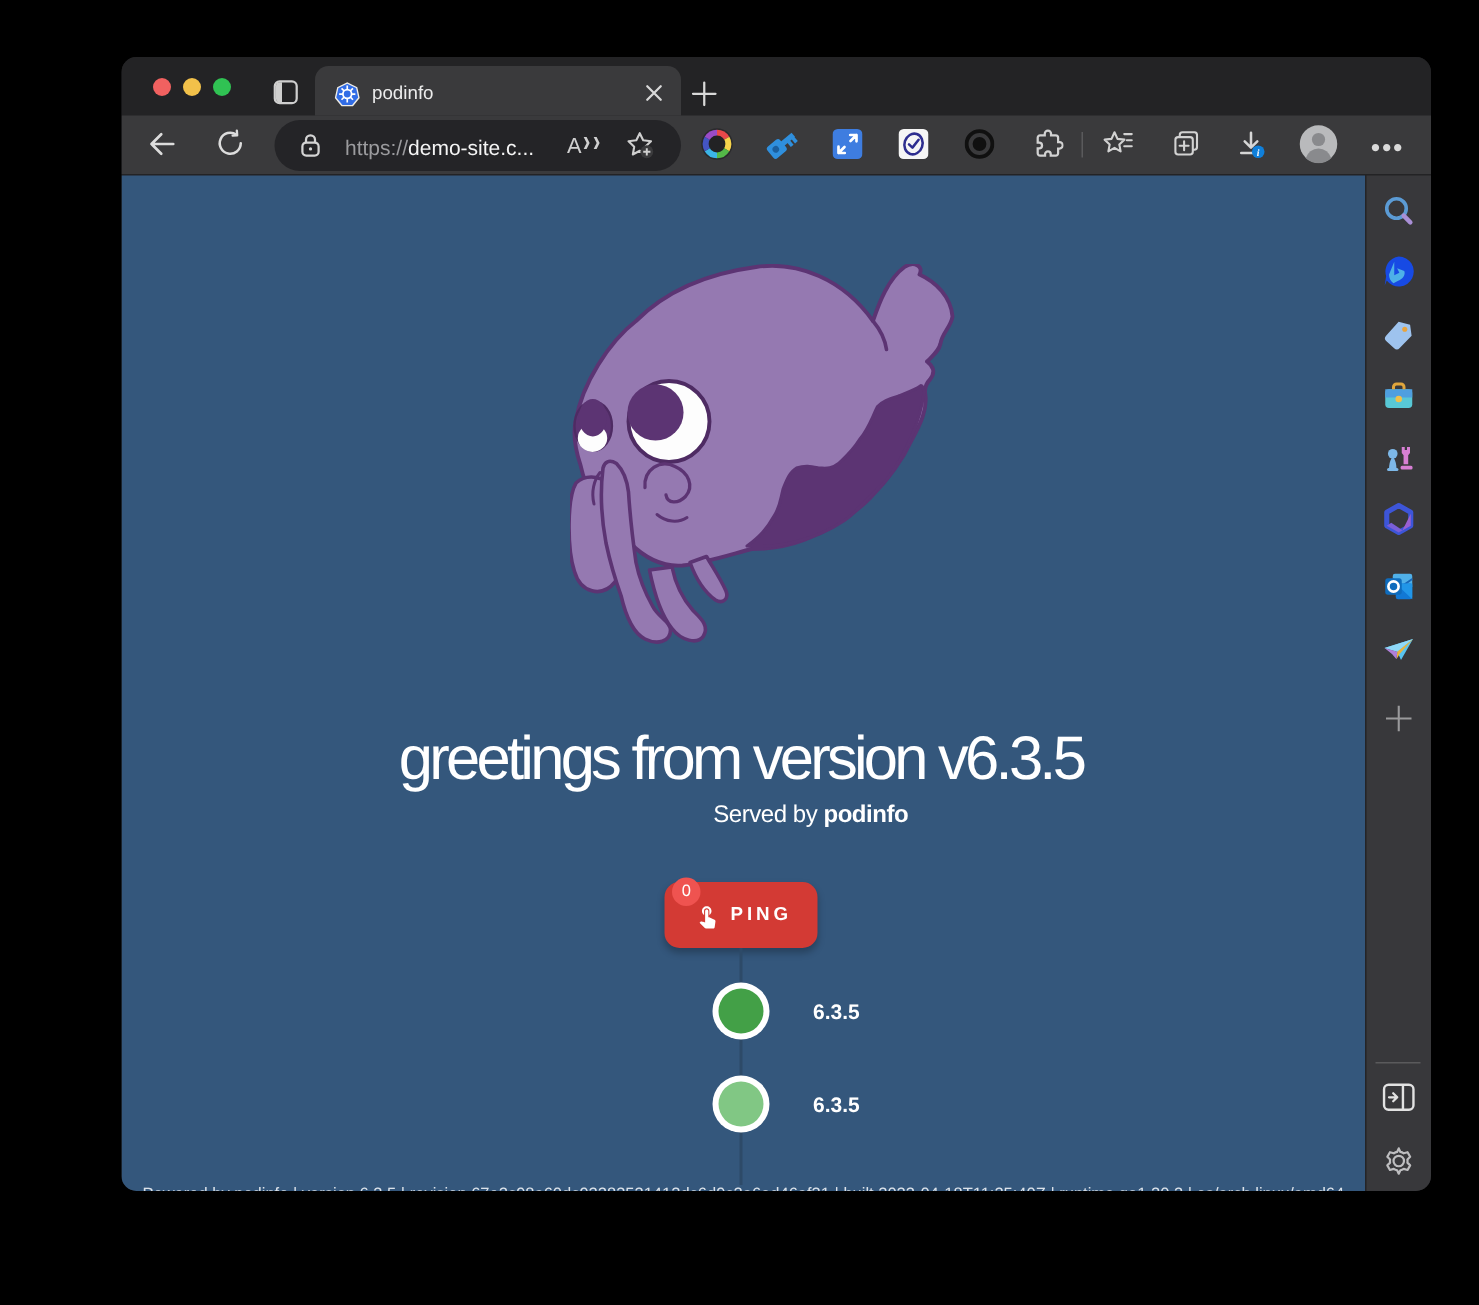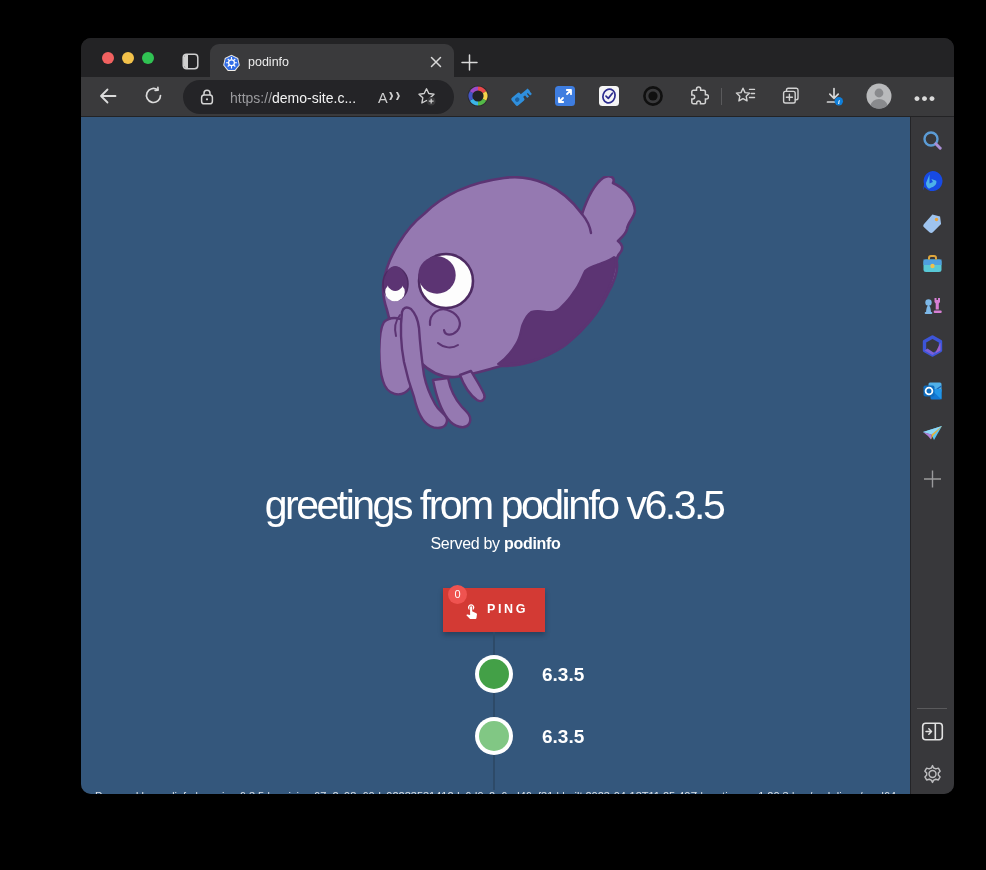--- a/index.html
+++ b/index.html
@@ -17,29 +17,29 @@
   #nav{position:absolute;left:0;top:39px;width:873px;height:39px;background:#3a3a3c;}
   #pill{position:absolute;left:102px;top:3px;width:271px;height:34px;background:#242427;border-radius:17px;}
   
   #content{position:absolute;left:0;top:79px;width:829px;height:677px;background:#34577c;}
   #sidebar{position:absolute;left:830px;top:79px;width:43px;height:677px;background:#38383b;}
   #sbdiv{position:absolute;left:829px;top:79px;width:1px;height:677px;background:#242427;}
   .sbicon{position:absolute;left:0;width:43px;text-align:center;}
   #heading{position:absolute;left:-1.5px;top:368px;font-size:41px!important;line-height:40px;width:829px;text-align:center;color:#fff;
        font-size:40px;letter-spacing:-2.5px;}
   #served{position:absolute;left:0;top:417px;line-height:19px;width:829px;text-align:center;color:#fff;
-       font-size:16px;letter-spacing:-0.3px;}
+       font-size:16px;letter-spacing:-0.3px;padding-left:45px;}
   #pingbtn{position:absolute;left:362px;top:471px;width:102px;height:44px;background:#d33a34;
-       border-radius:0;box-shadow:0 3px 5px rgba(0,0,0,0.25);}
+       border-radius:10px;box-shadow:0 3px 5px rgba(0,0,0,0.25);}
   #badge{position:absolute;left:367px;top:468px;width:19px;height:19px;border-radius:50%;
        background:#ef5350;color:#fff;font-size:11px;text-align:center;line-height:19px;}
   #vline{position:absolute;left:412px;top:515px;width:1.5px;height:158px;background:#2d4a68;}
   .tcirc{position:absolute;left:394px;width:38px;height:38px;border-radius:50%;background:#fff;}
   .tcirc .in{position:absolute;left:4px;top:4px;width:30px;height:30px;border-radius:50%;}
-  .tlabel{position:absolute;left:461px;color:#fff;font-weight:bold;font-size:19px;}
+  .tlabel{position:absolute;left:461px;color:#fff;font-weight:bold;font-size:14px;}
   #footer{position:absolute;left:14px;top:673px;opacity:0.9;width:800px;color:#eef2f6;font-size:11px;
        white-space:nowrap;overflow:hidden;}
 </style>
 </head>
 <body>
 <div id="win">
 
   <div id="tabstrip">
     <div class="light" style="left:21px;background:#f16160;"></div>
     <div class="light" style="left:41px;background:#f2c14a;"></div>
@@ -230,21 +230,21 @@
       <ellipse cx="15.5" cy="108" rx="12.5" ry="16.5" fill="#5c3473" stroke="#4e2b63" stroke-width="1.5"></ellipse>
       <ellipse cx="15" cy="116" rx="9.8" ry="9.3" fill="#fdfdfd"></ellipse>
       <ellipse cx="15.2" cy="102.5" rx="9.4" ry="12.5" fill="#5c3473"></ellipse>
 
       <path d="M50,149 C49,137 60,130 70,135 C79,139 83,148 77,155 C72,160 65,160 64,154" fill="none" stroke="#5c3473" stroke-width="2.2"></path>
       <path d="M58,167 C64,172 72,173 78,169" fill="none" stroke="#5c3473" stroke-width="2"></path>
 
       <path d="M16,160 C14,152 16,144 20,139" fill="none" stroke="#5c3473" stroke-width="2"></path>
       </g>
     </svg>
-    <div id="heading">greetings from podinfo v6.3.5</div>
+    <div id="heading">greetings from version v6.3.5</div>
     <div id="served">Served by <b>podinfo</b></div>
     <div id="pingbtn">
       <svg class="abs" style="left:20px;top:13px" width="17" height="19" viewBox="0 0 24 24">
         <path fill="#fff" d="M9 11.24V7.5C9 6.12 10.12 5 11.5 5S14 6.12 14 7.5v3.74c1.21-.81 2-2.18 2-3.74C16 5.01 13.99 3 11.5 3S7 5.01 7 7.5c0 1.56.79 2.93 2 3.74zm9.84 4.63l-4.54-2.26c-.17-.07-.35-.11-.54-.11H13v-6c0-.83-.67-1.5-1.5-1.5S10 6.67 10 7.5v10.74c-3.6-.76-3.54-.75-3.67-.75-.31 0-.59.13-.79.33l-.79.8 4.94 4.94c.27.27.65.44 1.06.44h6.79c.75 0 1.33-.55 1.44-1.28l.75-5.27c.01-.07.02-.14.02-.2 0-.62-.38-1.16-.91-1.38z"></path>
       </svg>
       <div class="abs" style="left:44px;top:14px;color:#fff;font-size:12.5px;font-weight:bold;letter-spacing:2.6px;">PING</div>
     </div>
     <div id="badge">0</div>
     <div id="vline"></div>
     <div class="tcirc" style="top:538px;">

